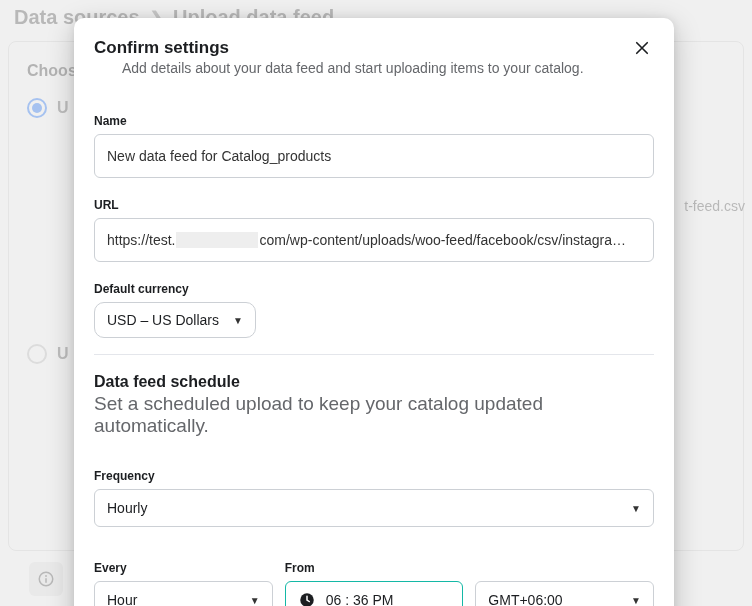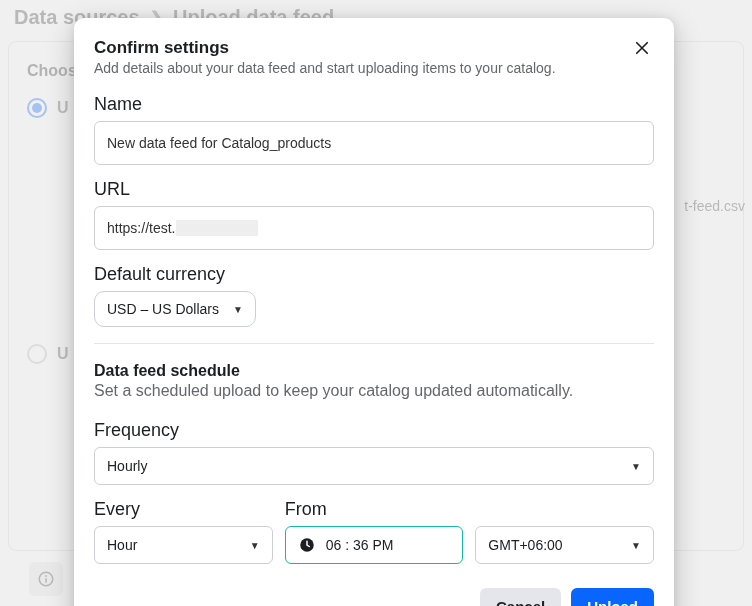--- a/index.html
+++ b/index.html
@@ -68,29 +68,29 @@
     width: 600px;
     background: #fff;
     border-radius: 10px;
     box-shadow: 0 8px 28px rgba(0,0,0,0.22), 0 0 8px rgba(0,0,0,0.08);
     padding: 20px 20px 18px;
   }
   .modal-header {
     display: flex; justify-content: space-between; align-items: flex-start;
   }
   .modal-title { font-size: 17px; font-weight: 700; color: #1c1e21; }
-  .modal-sub { font-size: 14px; color: #65676b; margin-top: 2px; margin-bottom: 18px; }
+  .modal-sub { font-size: 14px; color: #65676b; margin-top: 2px; margin-bottom: 18px; margin-left: 28px; }
   .close-btn {
     width: 24px; height: 24px;
     display: flex; align-items: center; justify-content: center;
     cursor: pointer;
     margin-top: -2px;
   }
   .label {
-    font-size: 18px; font-weight: 400; color: #1c1e21; margin-bottom: 6px;
+    font-size: 12px; font-weight: 700; color: #1c1e21; margin-bottom: 6px; margin-top: 20px;
   }
   .text-input {
     width: 100%;
     height: 44px;
     border: 1px solid #ccd0d5;
     border-radius: 6px;
     padding: 0 12px;
     font-size: 14px;
     color: #333;
     display: flex; align-items: center;
@@ -98,21 +98,21 @@
   }
   .field { margin-bottom: 14px; }
   .currency-select {
     display: inline-flex; align-items: center; gap: 14px;
     height: 36px; padding: 0 12px;
     border: 1px solid #ccd0d5; border-radius: 10px;
     font-size: 14px;
   }
   .divider { height: 1px; background: #e4e6eb; margin: 16px 0 18px; }
   .section-title { font-size: 16px; font-weight: 700; margin-bottom: 2px; }
-  .section-sub { font-size: 16px; color: #65676b; margin-bottom: 20px; }
+  .section-sub { font-size: 19px; color: #65676b; margin-bottom: 32px; }
   .row { display: flex; gap: 12px; }
   .row .col { flex: 1; }
   .select {
     width: 100%; height: 38px;
     border: 1px solid #ccd0d5; border-radius: 6px;
     padding: 0 12px;
     display: flex; align-items: center; justify-content: space-between;
     font-size: 14px;
   }
   .time-input {
@@ -192,20 +192,21 @@
     <div class="label">Name</div>
     <div class="text-input">New data feed for Catalog_products</div>
   </div>
 
   <div class="field">
     <div class="label">URL</div>
     <div class="text-input">
       <span class="url-text">
         <span>https://test.</span>
         <span class="url-mask"></span>
+        <span>com/wp-content/uploads/woo-feed/facebook/csv/instagra…</span>
       </span>
     </div>
   </div>
 
   <div class="field">
     <div class="label">Default currency</div>
     <div class="currency-select">
       <span>USD – US Dollars</span>
       <span class="caret">▼</span>
     </div>

